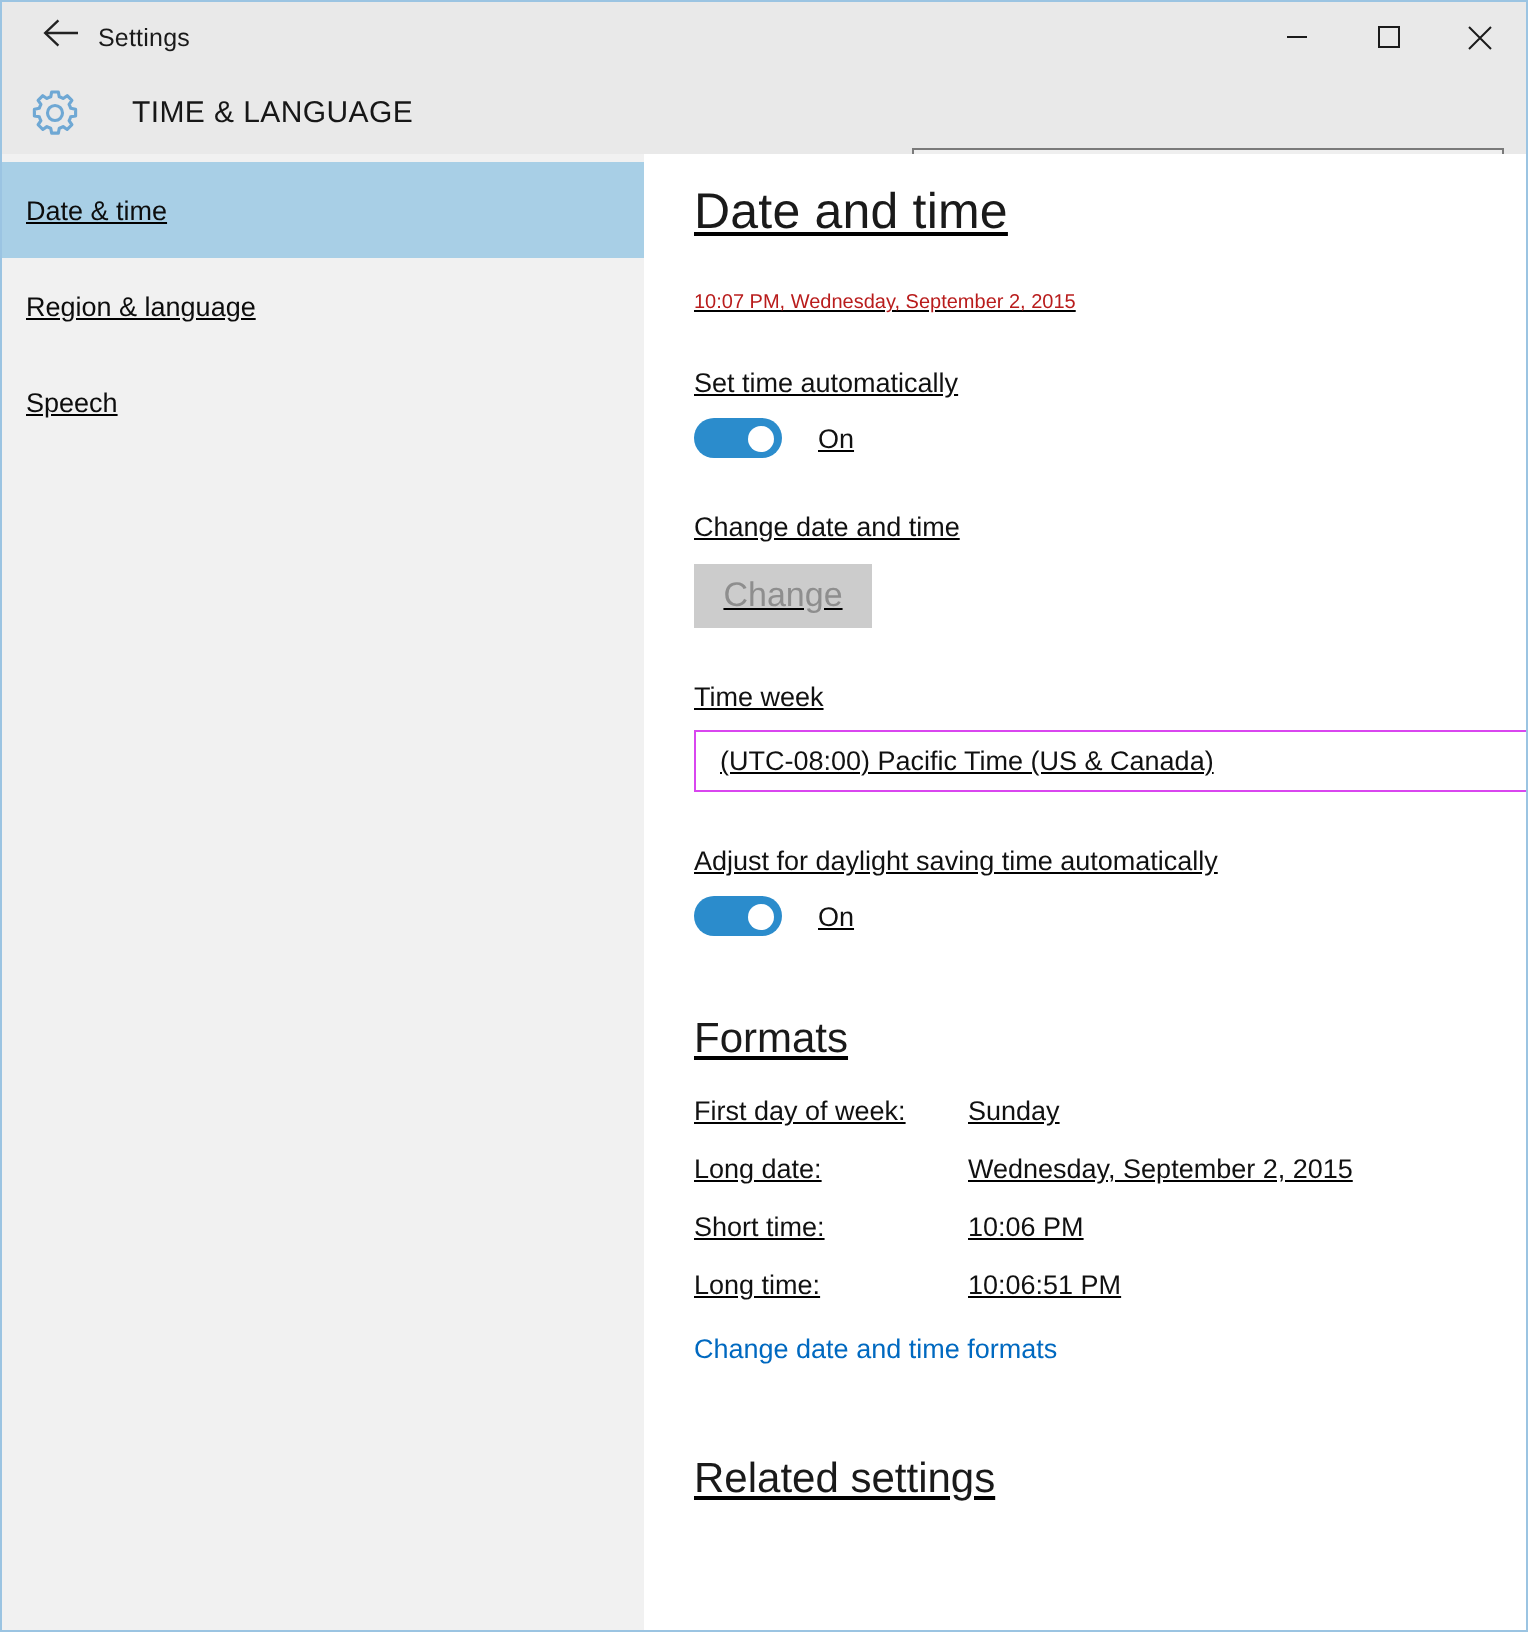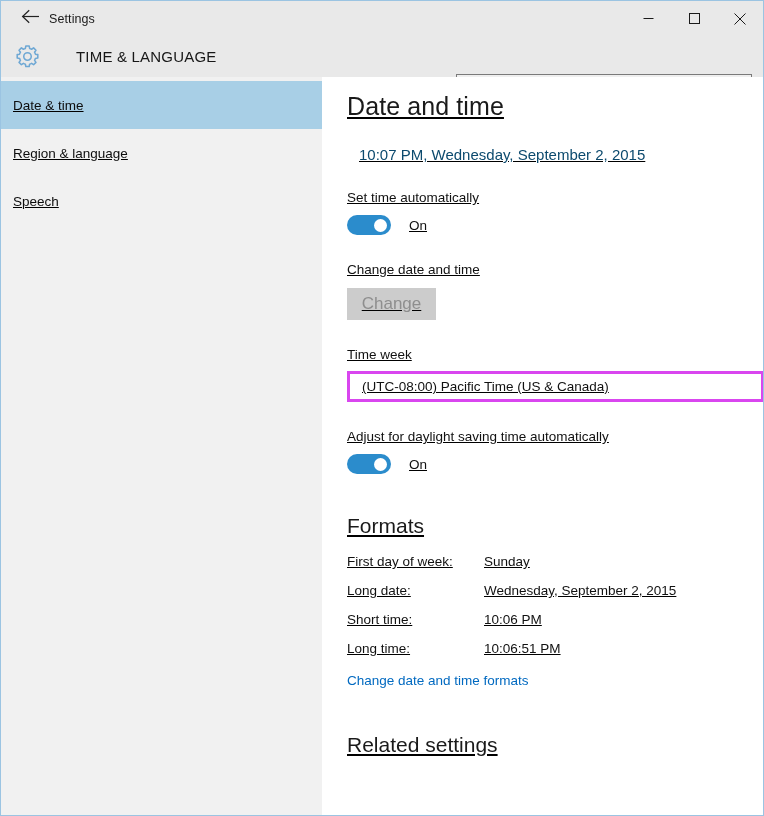--- a/index.html
+++ b/index.html
@@ -75,21 +75,21 @@
   .gear-wrap {
     width: 36px;
     display: flex;
     align-items: center;
     justify-content: center;
     margin-left: 8px;
   }
   .category-title {
     font-size: 15px;
     color: #171717;
-    margin-left: 31px;
+    margin-left: 21px;
     letter-spacing: 0.2px;
   }
   .search-box {
     position: absolute;
     left: 455px;
     top: 38px;
     width: 296px;
     height: 31px;
     box-sizing: border-box;
     border: 1px solid #7a7a7a;
@@ -156,24 +156,23 @@
 
   .page-title {
     font-size: 25px;
     font-weight: normal;
     color: #1a1a1a;
     margin: 0;
     padding-top: 9px;
     letter-spacing: 0.1px;
   }
   .current-datetime {
-    font-size: 15px;
-    color: #0c4a6e;
+    font-size: 10px;
+    color: #b91c1c;
     margin-top: 25px;
-    margin-left: 12px;
   }
 
   .field-label {
     font-size: 13.5px;
     color: #111;
     margin-top: 27px;
   }
 
   .toggle-row {
     display: flex;
@@ -215,21 +214,21 @@
     display: flex;
     align-items: center;
     justify-content: center;
   }
 
   .timezone-select {
     margin-top: 9px;
     width: 417px;
     height: 31px;
     box-sizing: border-box;
-    border: 3px solid #d946ef;
+    border: 1px solid #d946ef;
     background: #ffffff;
     display: flex;
     align-items: center;
     font-size: 13.5px;
     color: #111;
     padding-left: 12px;
   }
 
   .section-heading {
     font-size: 21px;

